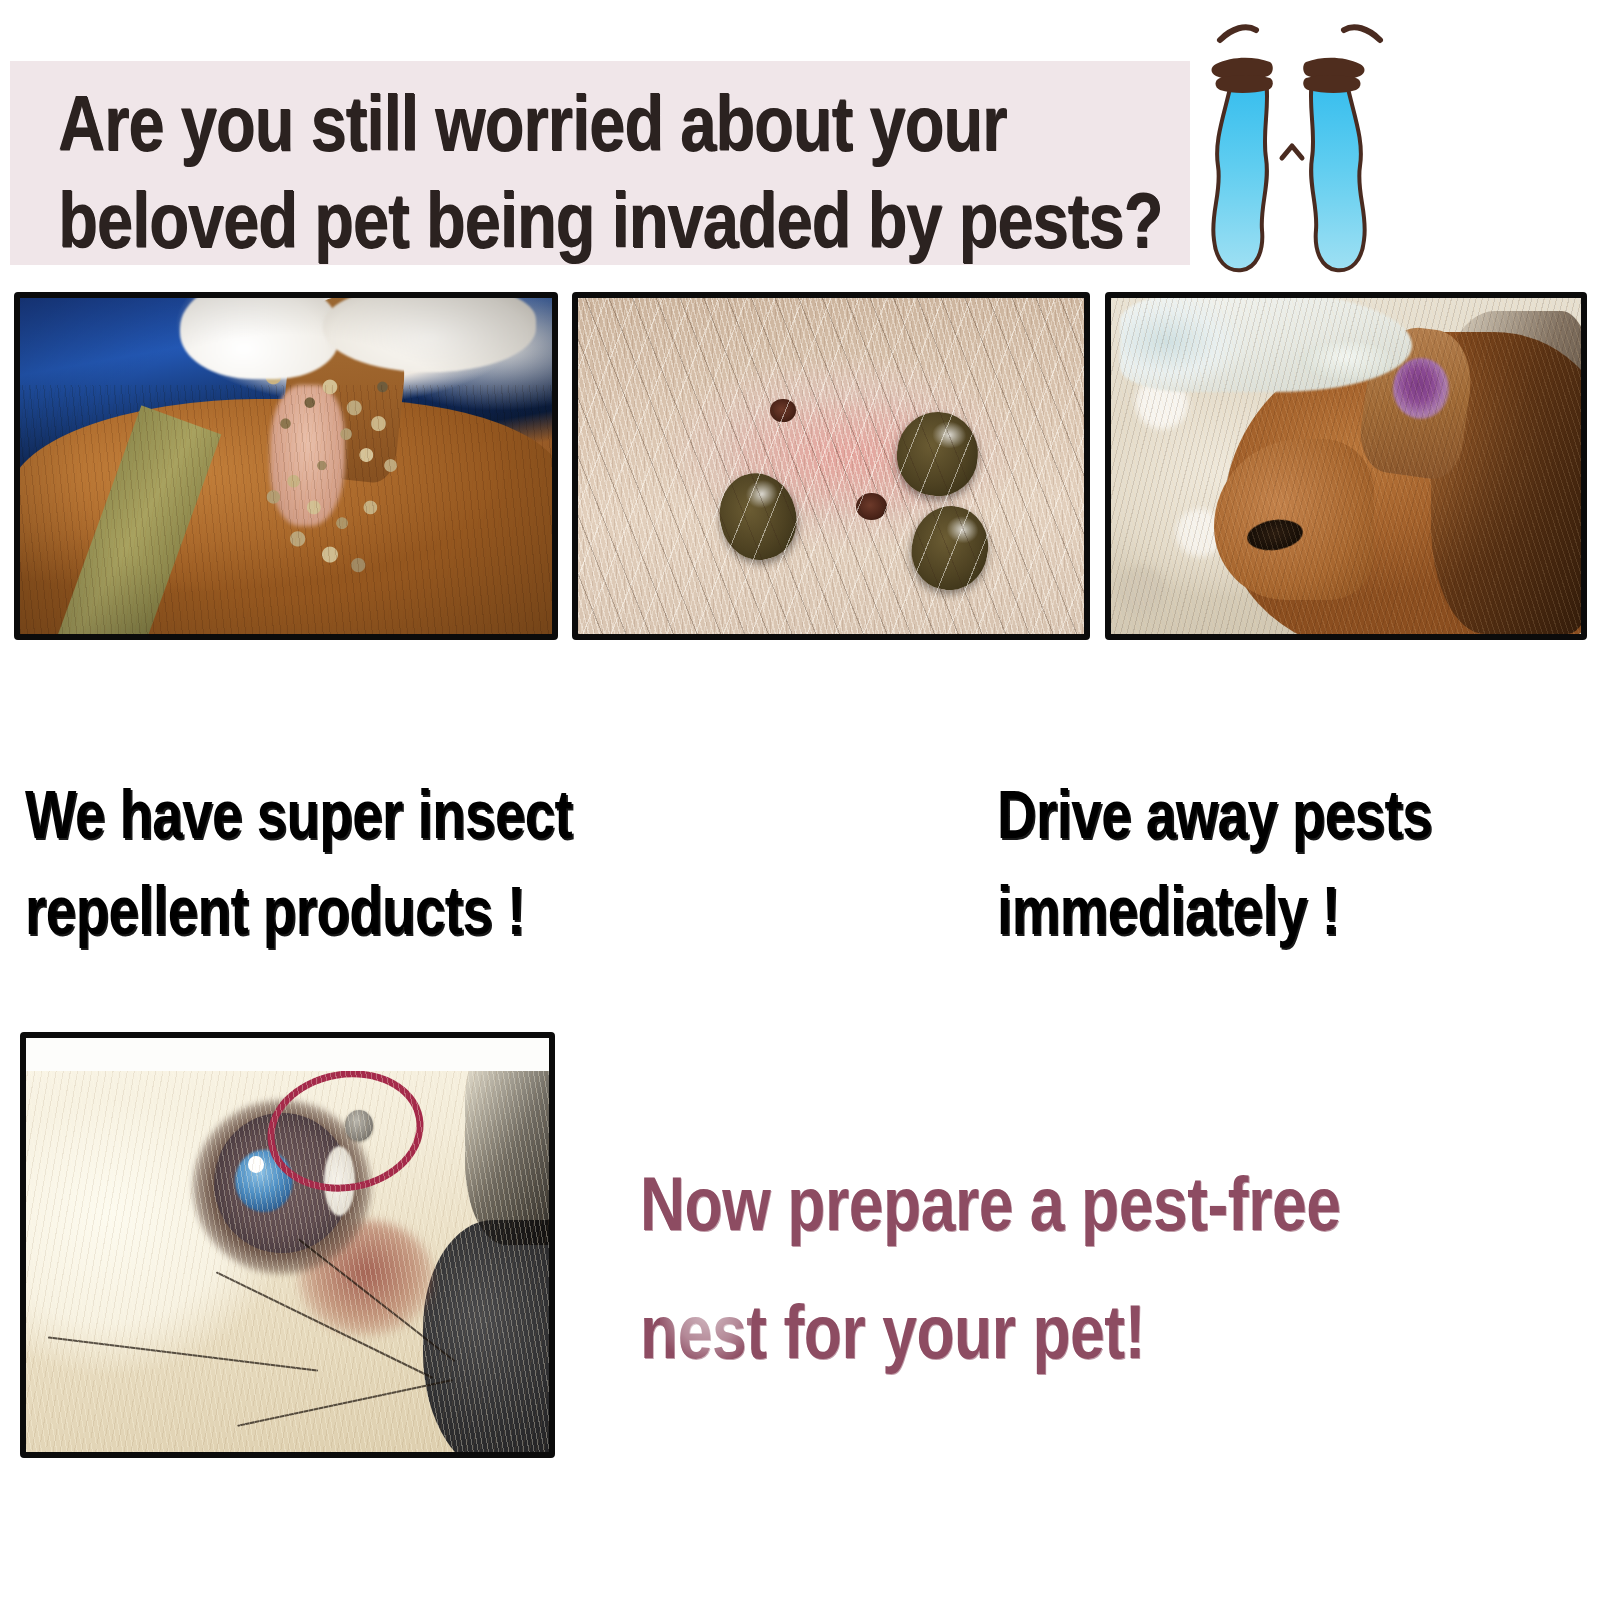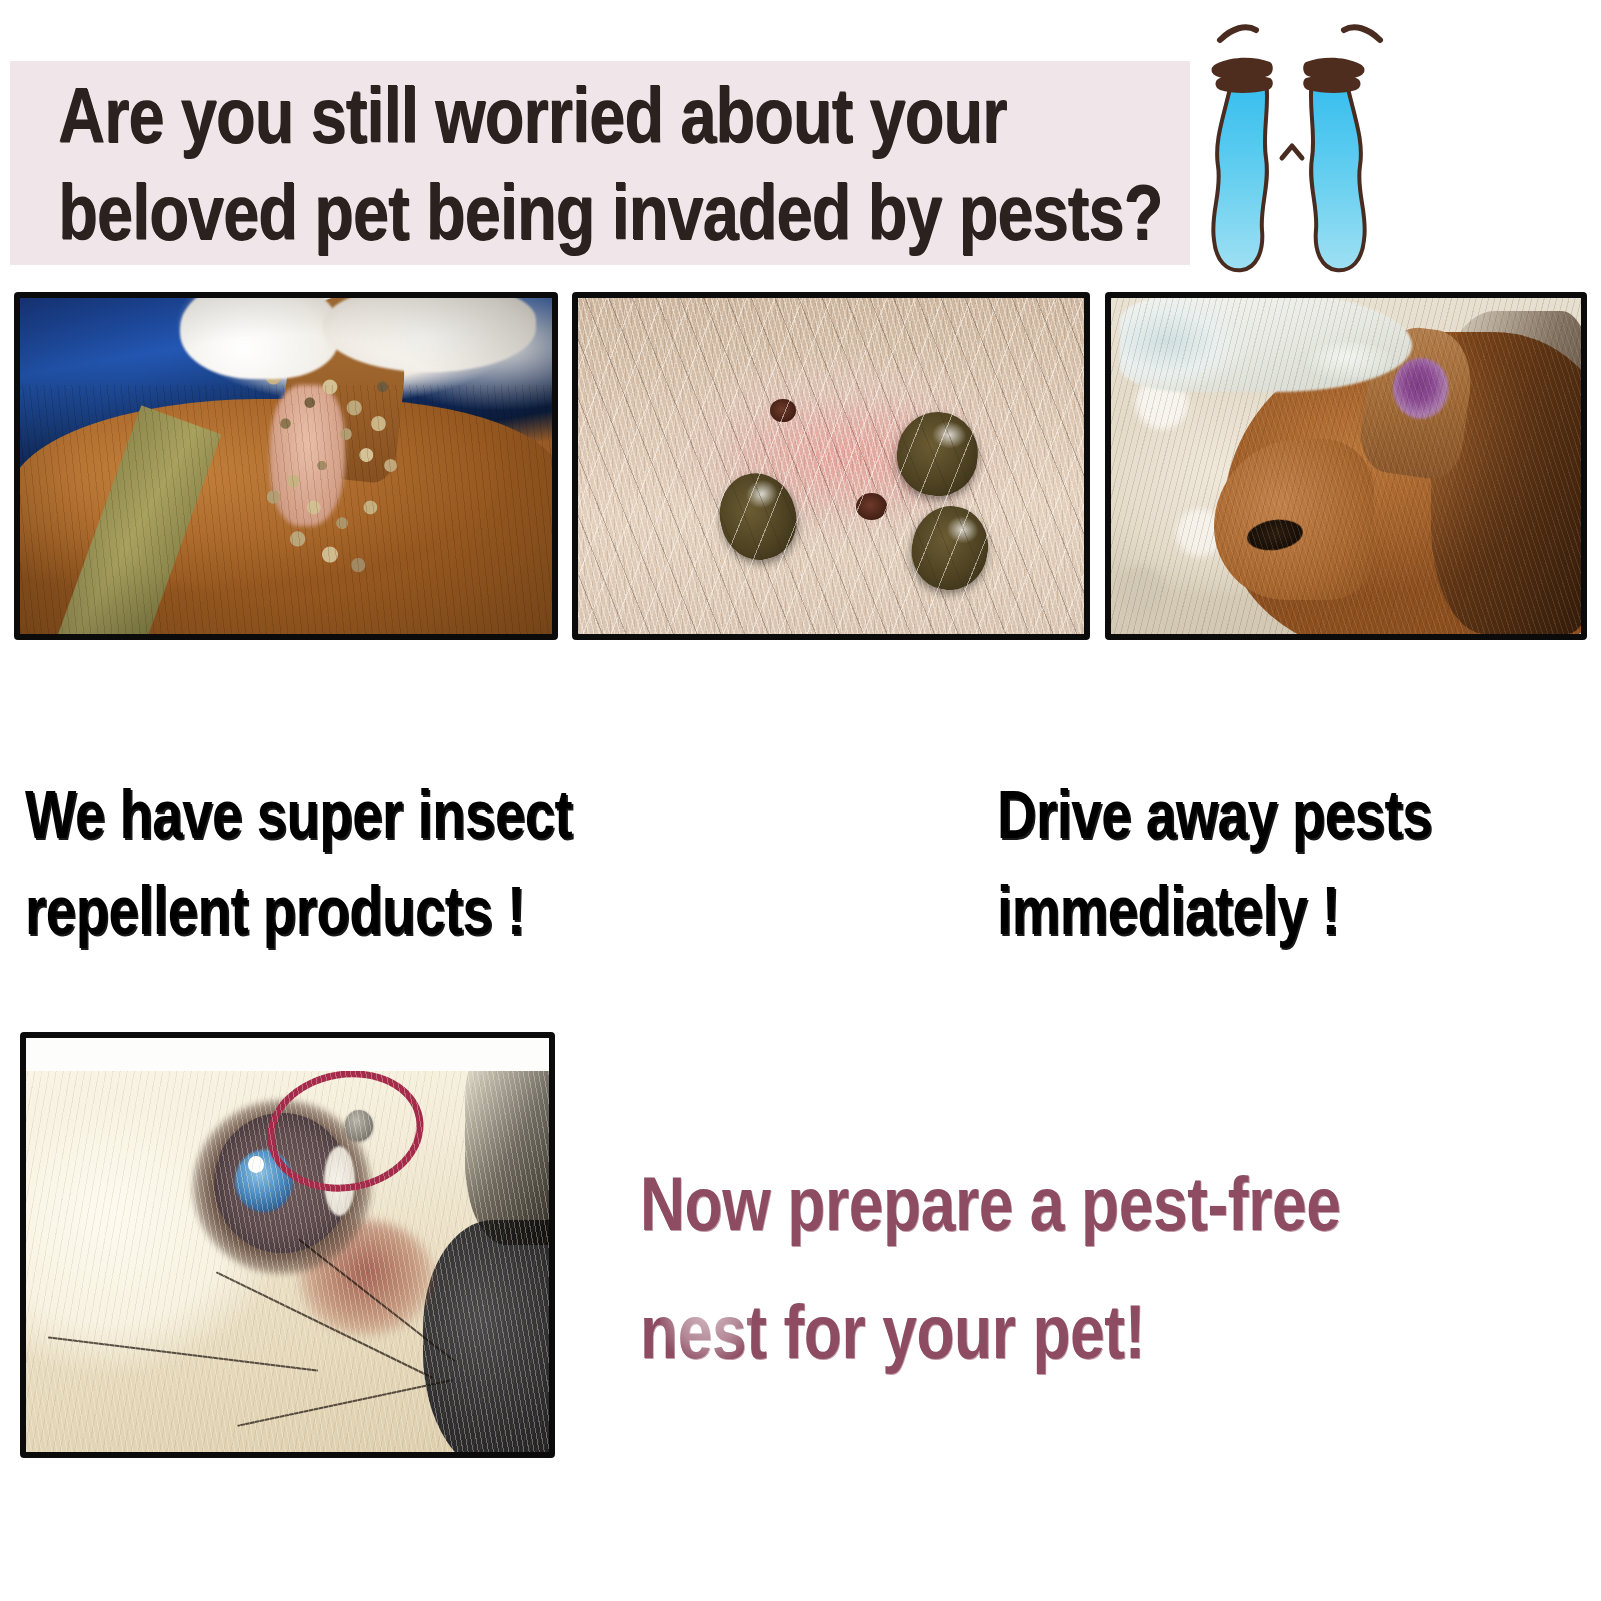--- a/index.html
+++ b/index.html
@@ -21,21 +21,21 @@
     position: absolute;
     left: 10px;
     top: 61px;
     width: 1180px;
     height: 204px;
     background: #f0e6e9;
   }
   #headline-text {
     position: absolute;
     left: 48px;
-    top: 6px;
+    top: 14px;
     color: #2b2220;
   }
   #headline-text .hl-line {
     font-family: "Liberation Sans Narrow", "Liberation Sans", sans-serif;
     font-weight: 700;
     font-size: 78px;
     line-height: 97px;
     letter-spacing: -1px;
     color: #2b2220;
     white-space: nowrap;

